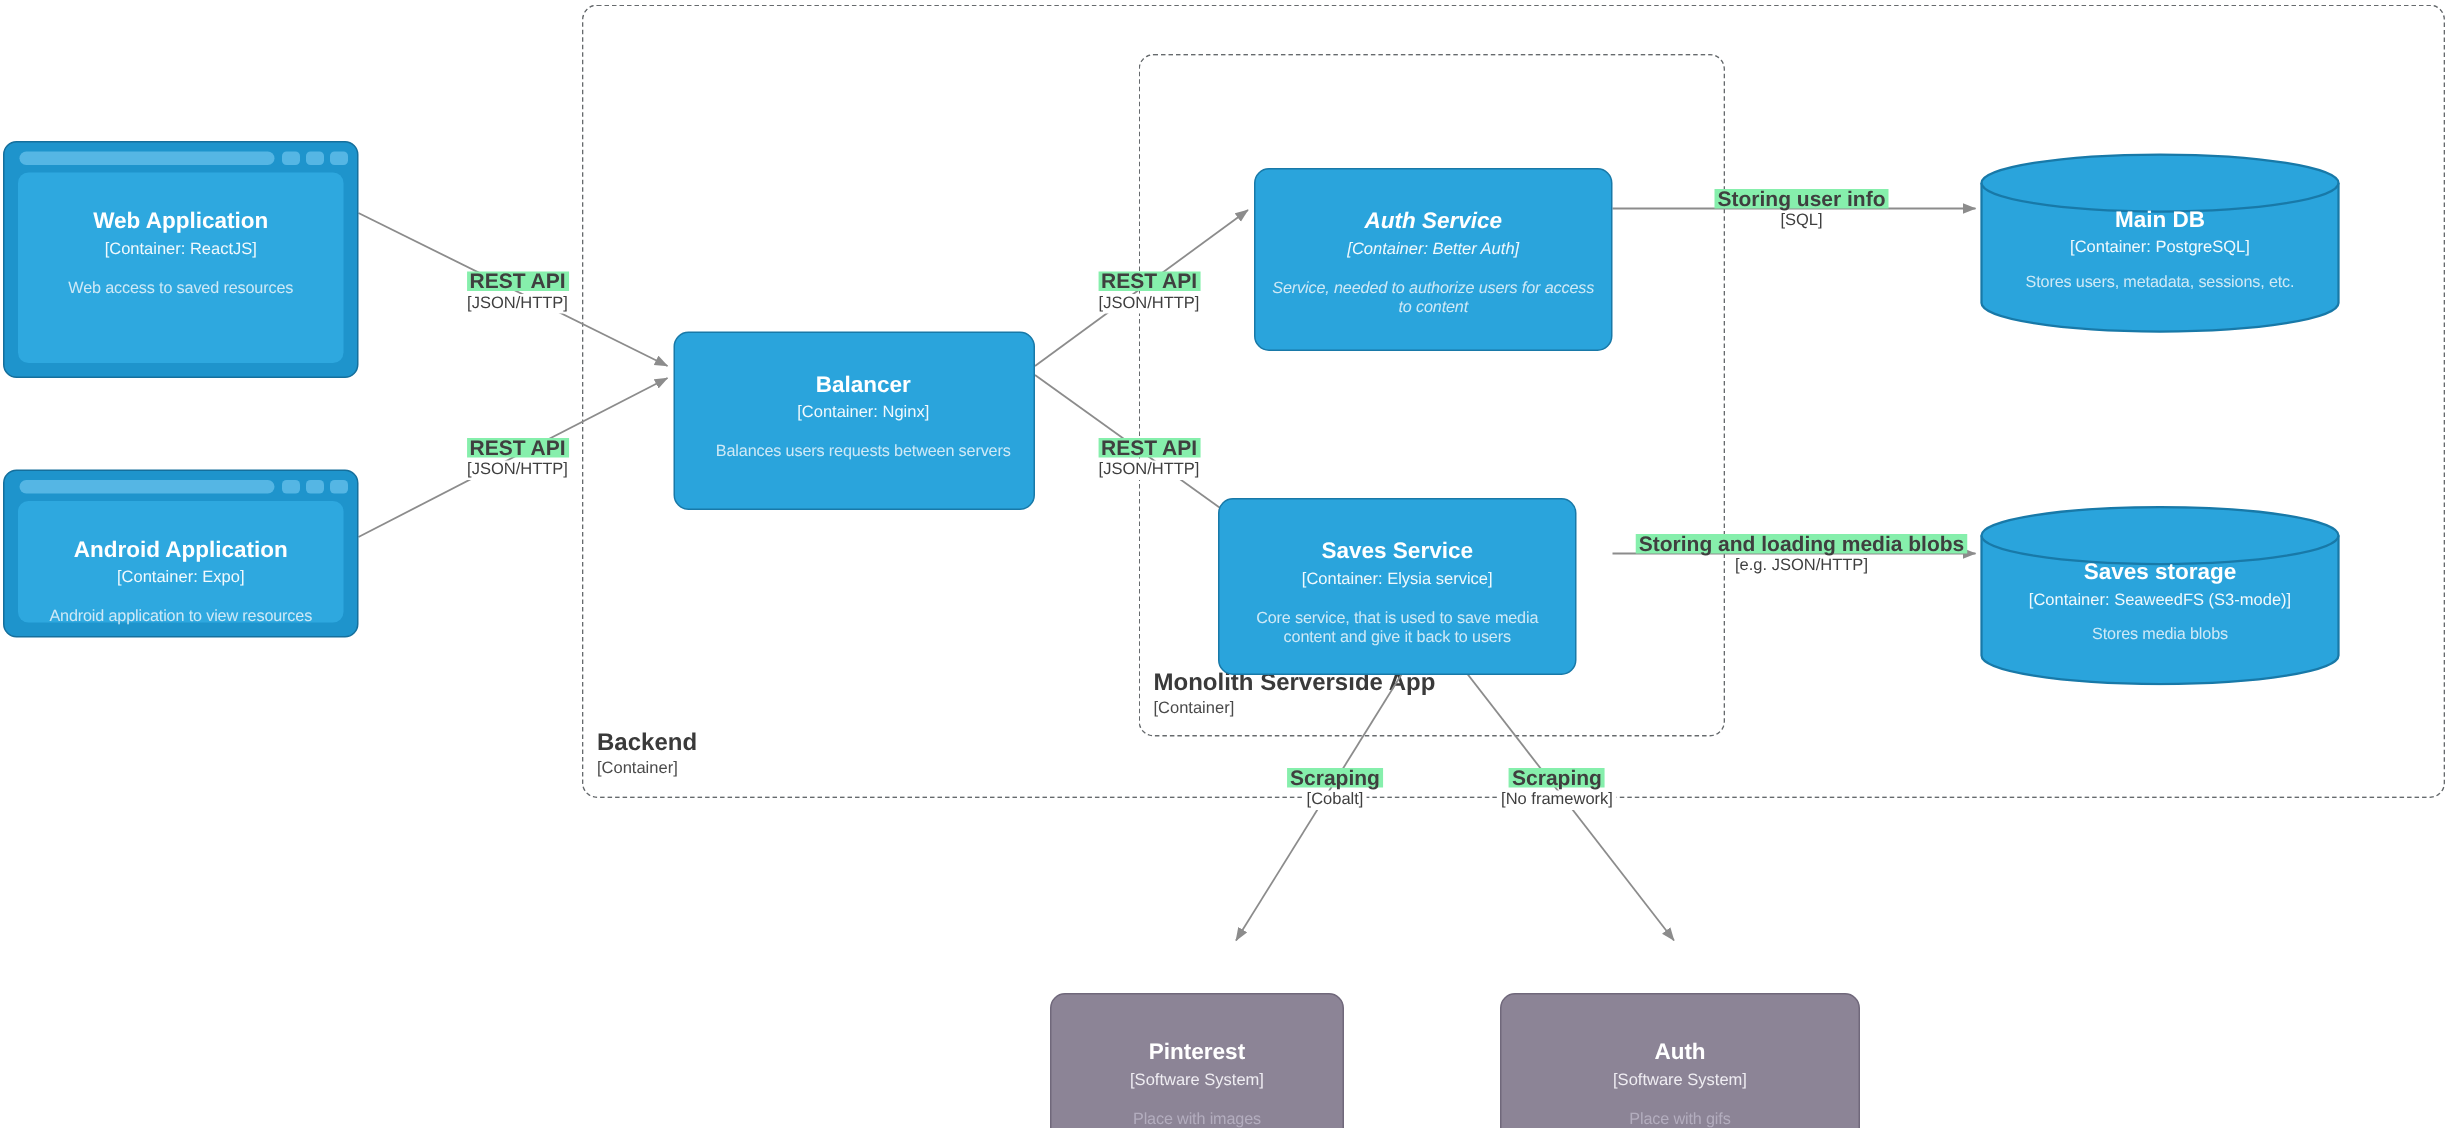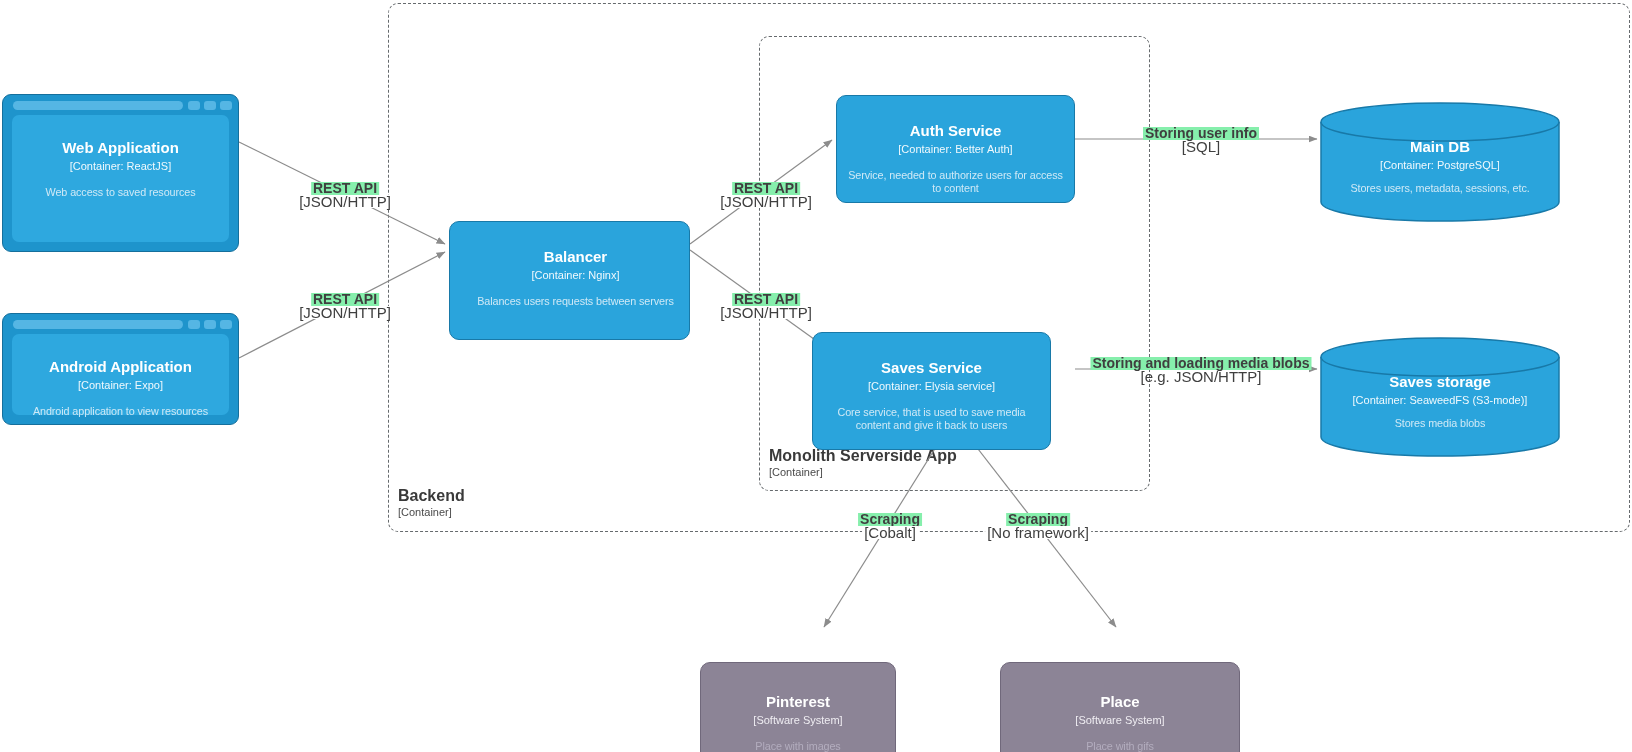--- a/index.html
+++ b/index.html
@@ -21,21 +21,21 @@
   svg.edges line{stroke:#8c8c8c;stroke-width:1.2;}
 
   
   .node{position:absolute;z-index:3;box-sizing:border-box;text-align:center;color:#fff;margin-top:32px;}
   .rect-node{background:#2aa4dc;border:1.5px solid #1879a8;border-radius:10px;padding-top:26px;}
   .n-title{font-size:15px;font-weight:bold;line-height:18px;}
   .n-tech{font-size:11px;line-height:14px;margin-top:2px;color:#f0f9fd;}
   .n-desc{font-size:10.8px;line-height:13px;margin-top:13px;padding:0 6px;color:#cfe9f6;letter-spacing:-0.1px;}
 
   .n-balancer{left:449px;top:189px;width:241px;height:119px;padding-left:12px;}
-  .n-auth{left:836px;top:63px;width:239px;height:108px;}
+  .n-auth{left:836px;top:80px;width:239px;height:122px;font-style:italic;}
   .n-saves{left:812px;top:300px;width:239px;height:118px;}
 
   
   .browser-node{background:#1e94cc;border:1.5px solid #156f9c;border-radius:9px;padding:0;}
   .n-web{left:2px;top:62px;width:237px;height:158px;}
   .n-android{left:2px;top:281px;width:237px;height:112px;}
   .b-bar{position:absolute;top:6px;left:0;right:0;height:10px;}
   .b-pill{position:absolute;left:10px;top:0;width:170px;height:9px;border-radius:5px;background:#55b6e4;}
   .b-btn{position:absolute;top:0;width:12px;height:9px;border-radius:3px;background:#55b6e4;}
   .b-btn.b1{right:38px;}.b-btn.b2{right:22px;}.b-btn.b3{right:6px;}
@@ -52,21 +52,21 @@
   
   .ext-node{background:#8c8496;border:1.5px solid#70687b;border-radius:10px;padding-top:30px;}
   .ext-node .n-tech{color:#efedf2;}
   .ext-node .n-desc{color:#b3adbe;}
   .n-pinterest{left:700px;top:630px;width:196px;height:119px;}
   .n-tenor{left:1000px;top:630px;width:240px;height:119px;}
 
   
   .edge-label{position:absolute;z-index:4;transform:translateX(-50%);text-align:center;color:#3f3f3f;white-space:nowrap;}
   .edge-label .e-name{display:inline-block;background:#86efac;font-size:14px;font-weight:bold;line-height:13px;padding:0 2px;}
-  .edge-label .e-tech{display:inline-block;background:#fff;font-size:15px;line-height:13px;padding:0 2px;}
+  .edge-label .e-tech{display:inline-block;background:#fff;font-size:11px;line-height:13px;padding:0 2px;}
   .edge-label .e-tech.nobg{background:transparent;}
   .edge-label div{line-height:13px;}
   .l1{left:345px;top:181px;}
   .l2{left:345px;top:292px;}
   .l3{left:766px;top:181px;}
   .l4{left:766px;top:292px;}
   .l5{left:1201px;top:126px;}
   .l6{left:1201px;top:356px;}
   .l7{left:890px;top:512px;}
   .l8{left:1038px;top:512px;}
@@ -175,21 +175,21 @@
     </div>
   </div>
 
   <div class="node ext-node n-pinterest">
     <div class="n-title">Pinterest</div>
     <div class="n-tech">[Software System]</div>
     <div class="n-desc">Place with images</div>
   </div>
 
   <div class="node ext-node n-tenor">
-    <div class="n-title">Place</div>
+    <div class="n-title">Auth</div>
     <div class="n-tech">[Software System]</div>
     <div class="n-desc">Place with gifs</div>
   </div>
 
   <div class="edge-label l1">
     <div><span class="e-name">REST API</span></div>
     <div><span class="e-tech">[JSON/HTTP]</span></div>
   </div>
   <div class="edge-label l2">
     <div><span class="e-name">REST API</span></div>

